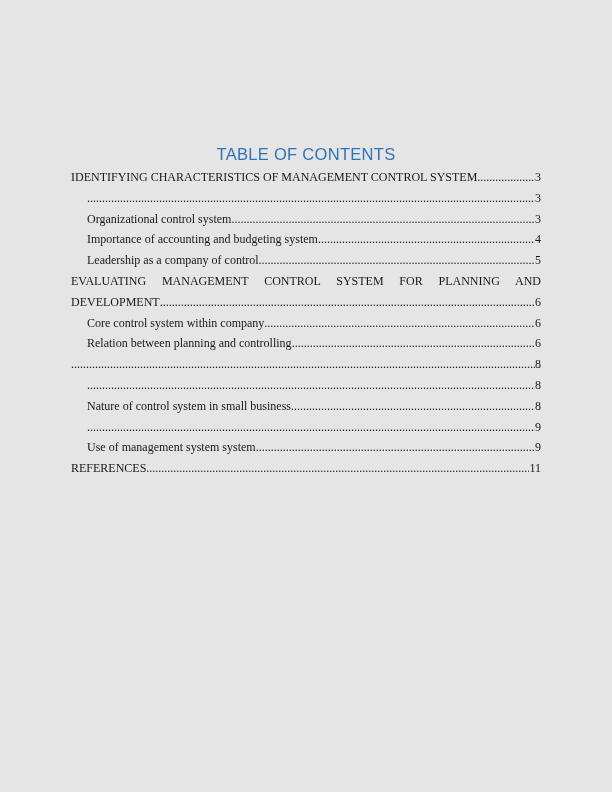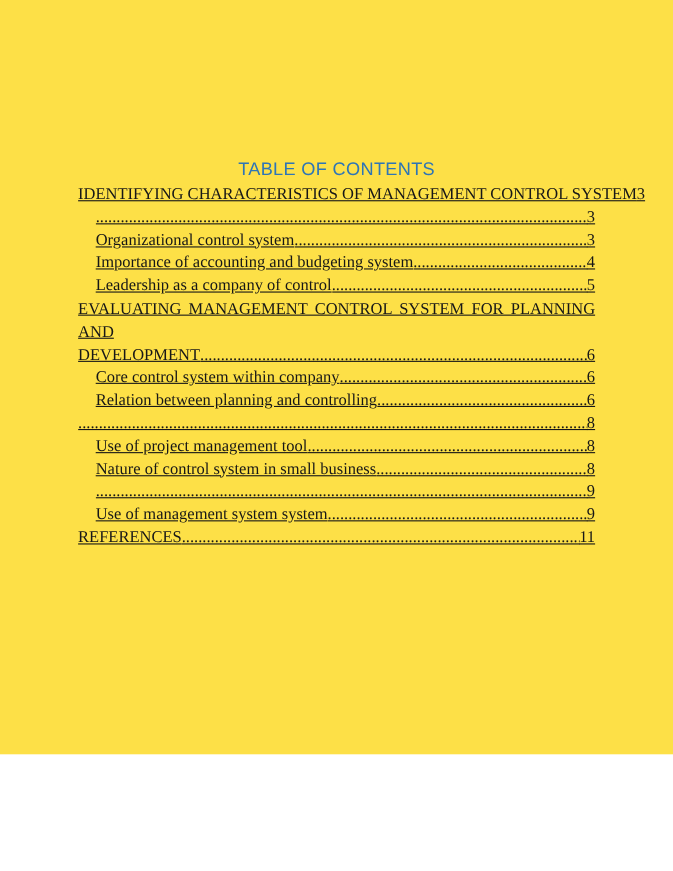--- a/index.html
+++ b/index.html
@@ -3,45 +3,44 @@
 <meta charset="utf-8">
 <style>
   html, body {
     margin: 0;
     padding: 0;
     background: #ffffff;
   }
   .page {
     position: relative;
     width: 612px;
-    height: 686px;
-    background: #fde047;
+    height: 792px;
+    background: #e5e5e5;
     overflow: hidden;
     font-family: "Liberation Serif", "DejaVu Serif", serif;
     color: #171717;
   }
   .content {
     position: absolute;
     left: 71px;
     top: 145px;
     width: 470px;
   }
   .toc-title {
     font-family: "Liberation Sans", "DejaVu Sans", sans-serif;
     font-size: 16.5px;
     font-weight: 400;
     letter-spacing: 0.3px;
     line-height: 18px;
     text-align: center;
     margin: 0 0 4px 0;
   }
   .toc-entries {
-    font-size: 15px;
+    font-size: 12px;
     line-height: 20.8px;
-    text-decoration: underline;
   }
   .toc-entry { margin: 0; }
   .toc-entry.lvl2 { padding-left: 16px; }
   .jline {
     text-align: justify;
     text-align-last: justify;
     -moz-text-align-last: justify;
     white-space: normal;
   }
   .row {
@@ -125,21 +124,20 @@
           </div>
         </div>
         <div class="toc-entry lvl1">
           <div class="row">
             <span class="leader"></span>
             <span class="pg">8</span>
           </div>
         </div>
         <div class="toc-entry lvl2">
           <div class="row">
-            <span class="lbl">Use of project management tool</span>
             <span class="leader"></span>
             <span class="pg">8</span>
           </div>
         </div>
         <div class="toc-entry lvl2">
           <div class="row">
             <span class="lbl">Nature of control system in small business</span>
             <span class="leader"></span>
             <span class="pg">8</span>
           </div>

